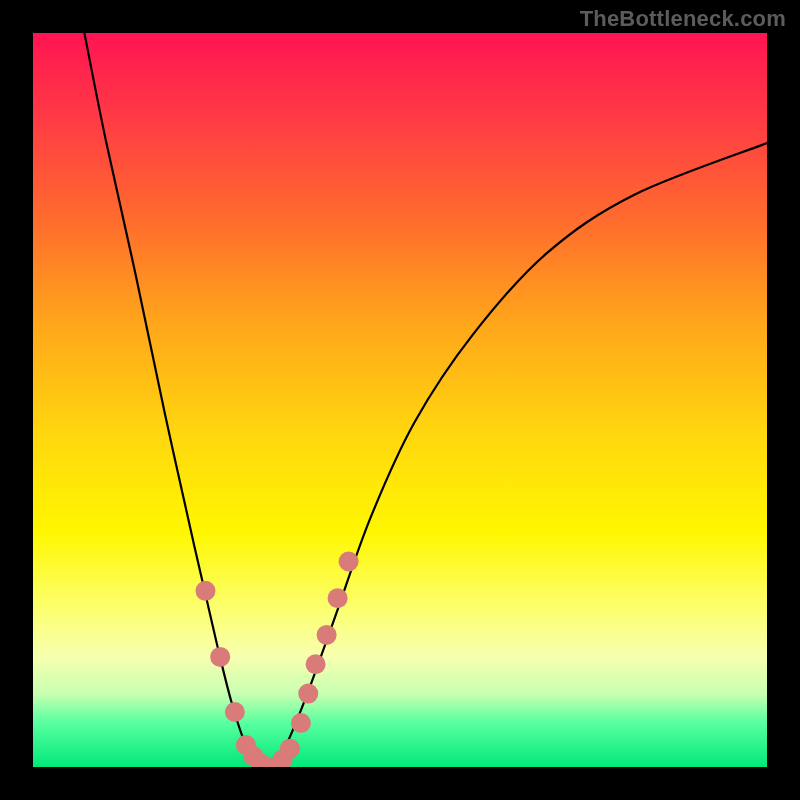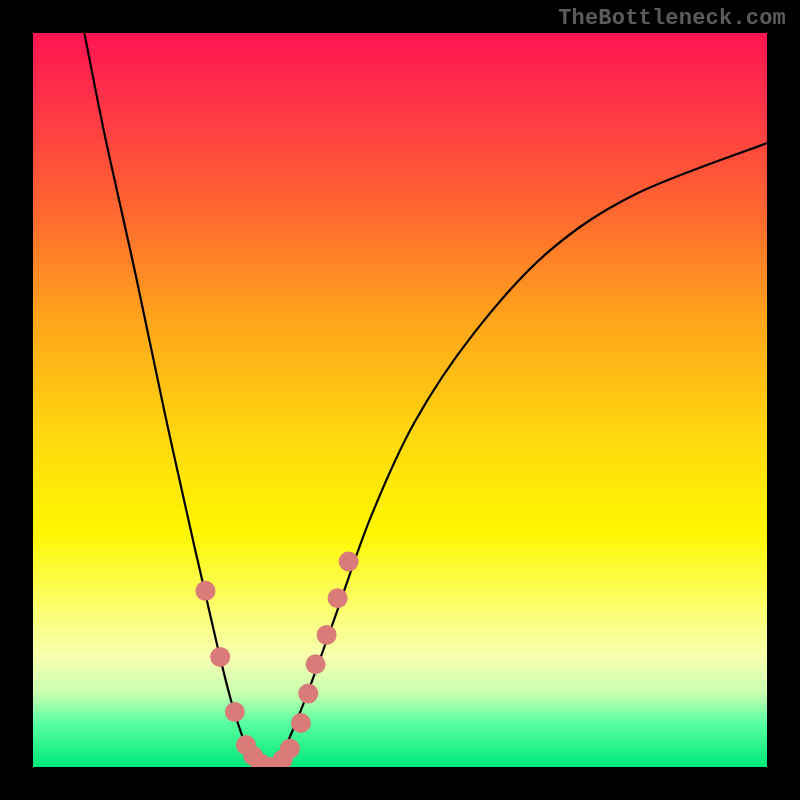--- a/index.html
+++ b/index.html
@@ -34,21 +34,21 @@
       #fcff6a 78%,
       #f7ffb0 85%,
       #c8ffb0 90%,
       #58ffa0 94%,
       #00e87a 100%);
   }
   .watermark {
     position: absolute;
     top: 6px;
     right: 14px;
-    font-family: Liberation Mono, monospace;
+    font-family: Liberation Sans, sans-serif;
     font-size: 22px;
     font-weight: 600;
     color: #5c5c5c;
     letter-spacing: 0.2px;
     text-align: center;
   }
   svg.curves {
     position: absolute;
     left: 33px;
     top: 33px;

